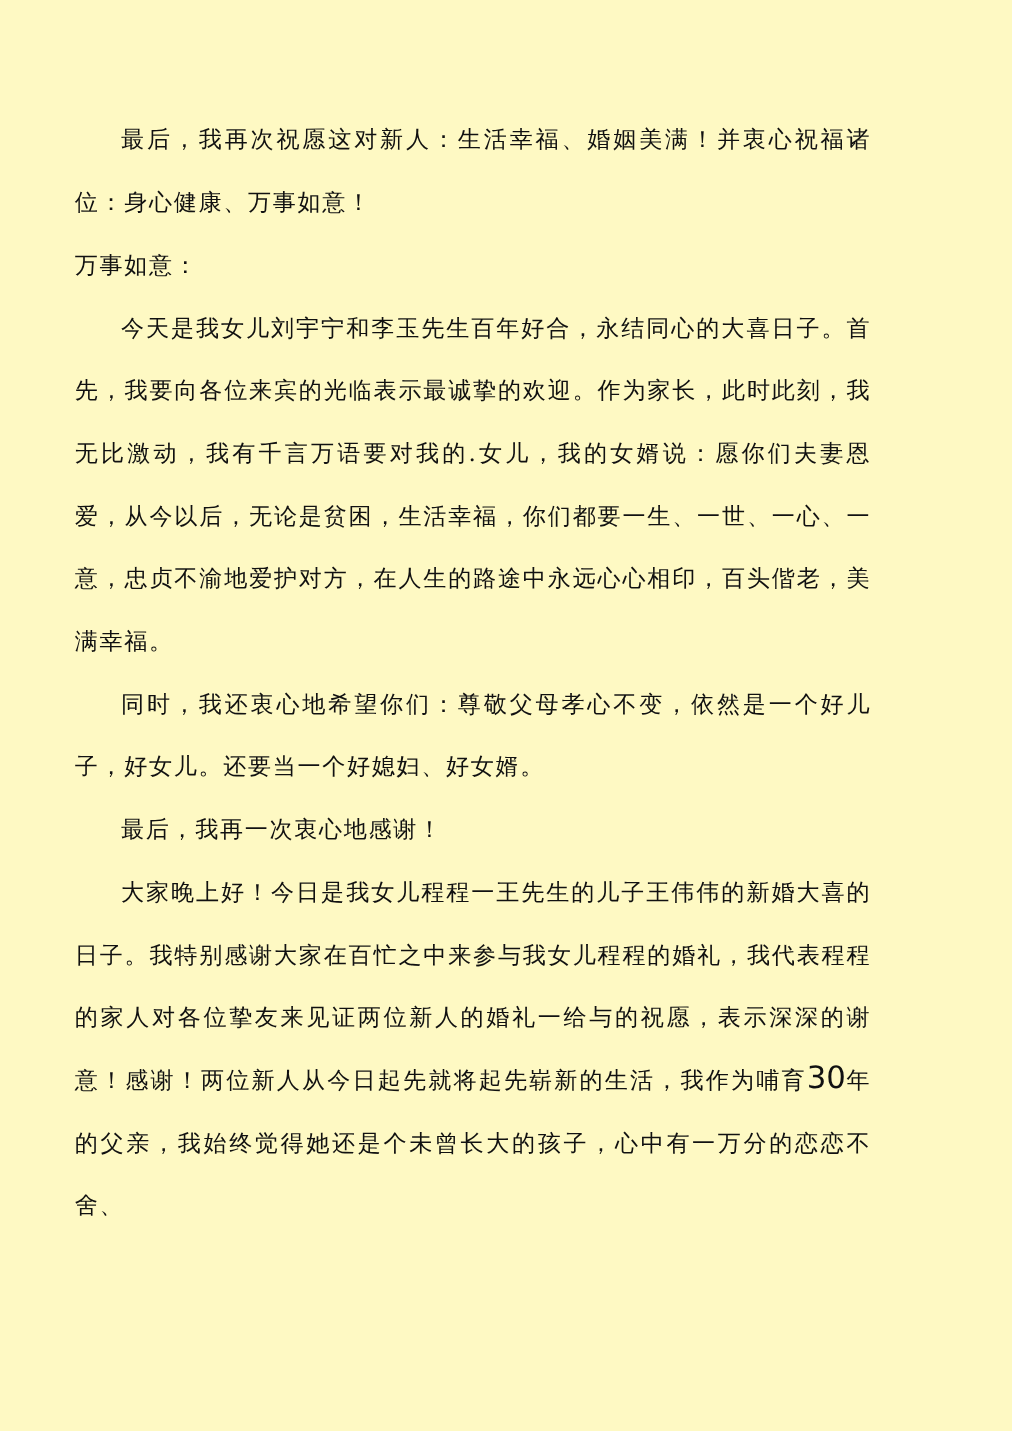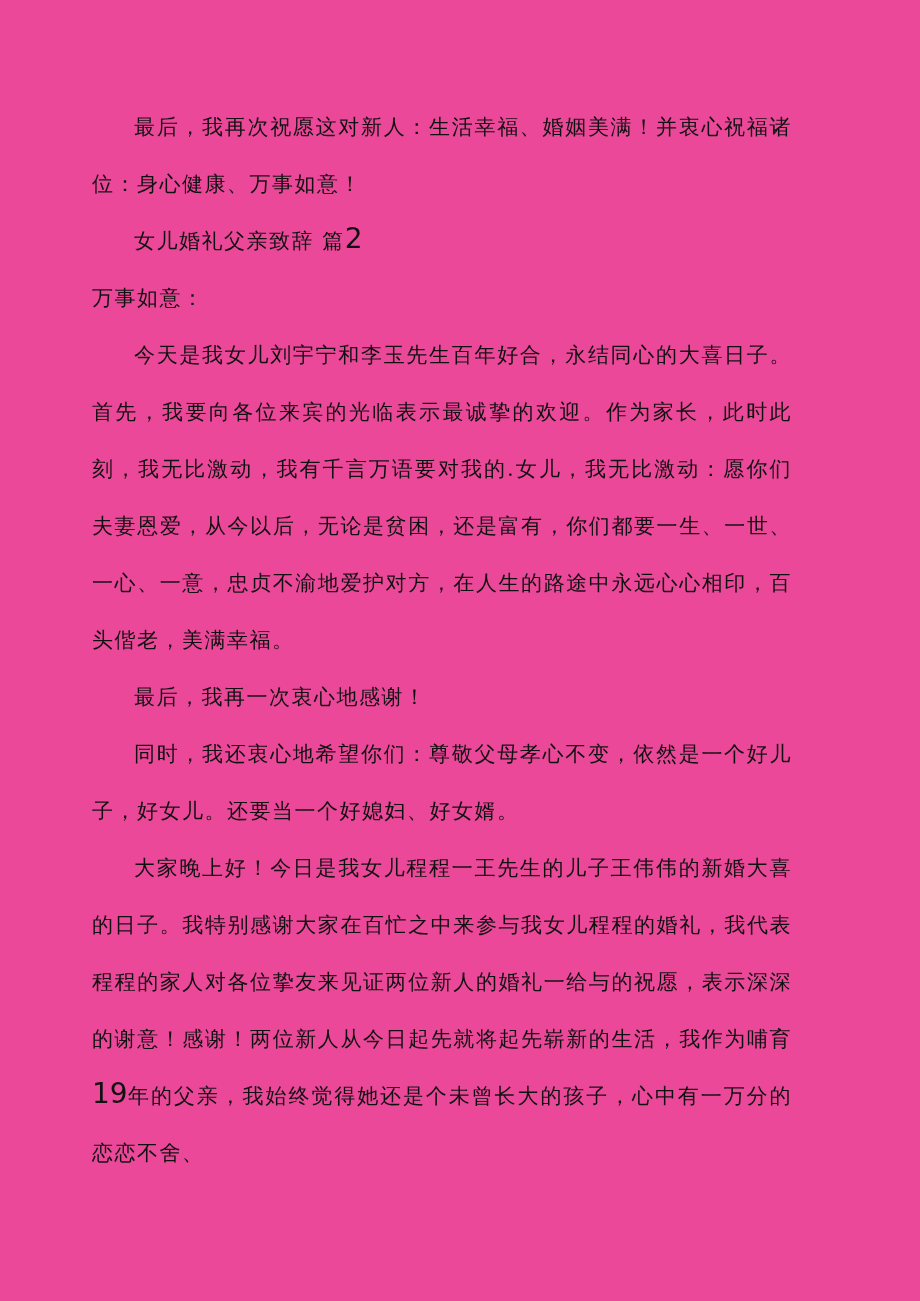--- a/index.html
+++ b/index.html
@@ -5,23 +5,23 @@
   html, body {
     margin: 0;
     padding: 0;
     background: #ffffff;
   }
   .page {
     position: relative;
     width: 920px;
     height: 1301px;
     margin: 0 auto;
-    background: #ec4899;
+    background: #fef9c3;
     box-sizing: border-box;
-    padding: 99px 128px 20px 92px;
+    padding: 99px 128px 20px 68px;
     overflow: hidden;
     font-family: "DejaVu Serif", "Liberation Serif", serif;
     color: #111111;
   }
   .doc-body {
     width: 100%;
   }
   .doc-para {
     margin: 0;
     font-size: 21px;
@@ -39,20 +39,19 @@
     letter-spacing: 0;
     line-height: 1;
   }
 </style>
 </head>
 <body>
 
 <div class="page">
   <div class="doc-body">
     <p class="doc-para indent">最后，我再次祝愿这对新人：生活幸福、婚姻美满！并衷心祝福诸位：身心健康、万事如意！</p>
-    <p class="doc-para indent">女儿婚礼父亲致辞 篇<span class="num">2</span></p>
     <p class="doc-para">万事如意：</p>
-    <p class="doc-para indent">今天是我女儿刘宇宁和李玉先生百年好合，永结同心的大喜日子。首先，我要向各位来宾的光临表示最诚挚的欢迎。作为家长，此时此刻，我无比激动，我有千言万语要对我的.女儿，我无比激动：愿你们夫妻恩爱，从今以后，无论是贫困，还是富有，你们都要一生、一世、一心、一意，忠贞不渝地爱护对方，在人生的路途中永远心心相印，百头偕老，美满幸福。</p>
+    <p class="doc-para indent">今天是我女儿刘宇宁和李玉先生百年好合，永结同心的大喜日子。首先，我要向各位来宾的光临表示最诚挚的欢迎。作为家长，此时此刻，我无比激动，我有千言万语要对我的.女儿，我的女婿说：愿你们夫妻恩爱，从今以后，无论是贫困，生活幸福，你们都要一生、一世、一心、一意，忠贞不渝地爱护对方，在人生的路途中永远心心相印，百头偕老，美满幸福。</p>
+    <p class="doc-para indent">同时，我还衷心地希望你们：尊敬父母孝心不变，依然是一个好儿子，好女儿。还要当一个好媳妇、好女婿。</p>
     <p class="doc-para indent">最后，我再一次衷心地感谢！</p>
-    <p class="doc-para indent">同时，我还衷心地希望你们：尊敬父母孝心不变，依然是一个好儿子，好女儿。还要当一个好媳妇、好女婿。</p>
-    <p class="doc-para indent">大家晚上好！今日是我女儿程程一王先生的儿子王伟伟的新婚大喜的日子。我特别感谢大家在百忙之中来参与我女儿程程的婚礼，我代表程程的家人对各位挚友来见证两位新人的婚礼一给与的祝愿，表示深深的谢意！感谢！两位新人从今日起先就将起先崭新的生活，我作为哺育<span class="num">19</span>年的父亲，我始终觉得她还是个未曾长大的孩子，心中有一万分的恋恋不舍、</p>
+    <p class="doc-para indent">大家晚上好！今日是我女儿程程一王先生的儿子王伟伟的新婚大喜的日子。我特别感谢大家在百忙之中来参与我女儿程程的婚礼，我代表程程的家人对各位挚友来见证两位新人的婚礼一给与的祝愿，表示深深的谢意！感谢！两位新人从今日起先就将起先崭新的生活，我作为哺育<span class="num">30</span>年的父亲，我始终觉得她还是个未曾长大的孩子，心中有一万分的恋恋不舍、</p>
   </div>
 </div>
 
 </body></html>

